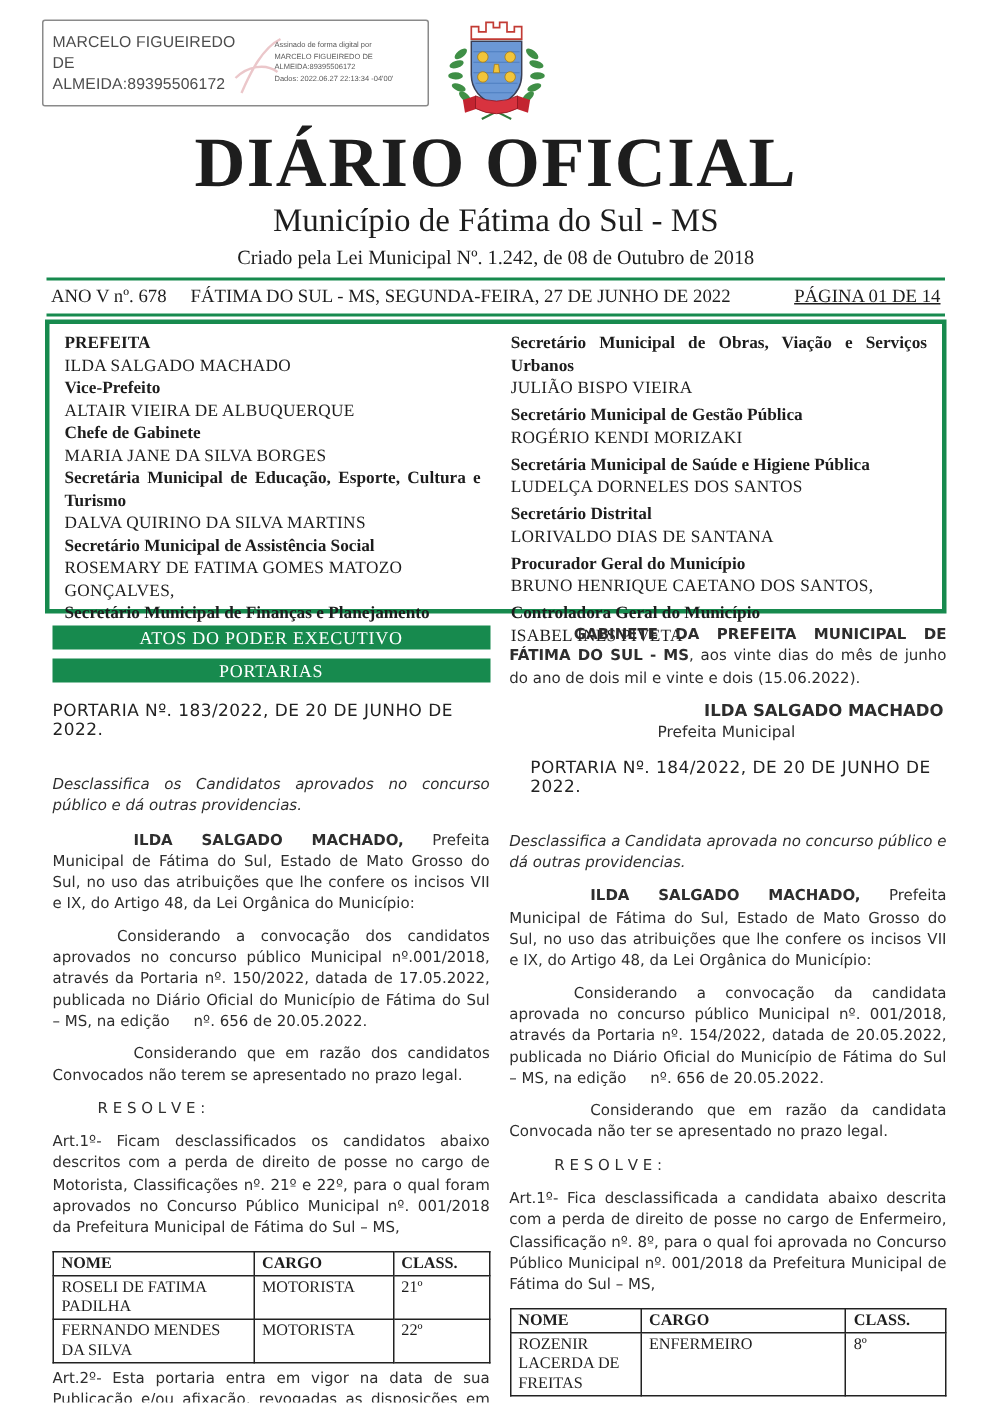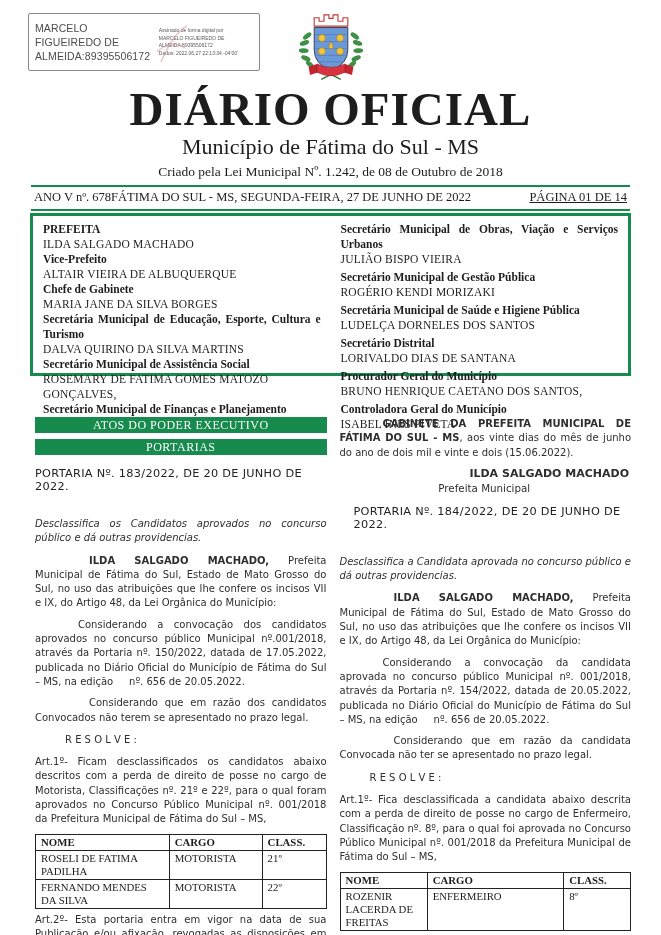--- a/index.html
+++ b/index.html
@@ -4,21 +4,21 @@
 <style>
   * { margin:0; padding:0; box-sizing:border-box; }
   html,body { background:#fff; }
   body {
     position:relative; width:661px; height:935px; overflow:hidden;
     font-family:"DejaVu Sans","Liberation Sans",sans-serif; color:#2d2d2d;
   }
 
   
   .sig-box{
-    position:absolute; left:28px; top:13px; width:232px; height:58px;
+    position:absolute; left:28px; top:13px; width:258px; height:58px;
     border:1px solid #8a8a8a; border-radius:2px; background:#fff;
     display:flex; align-items:center; padding:4px 6px; gap:4px;
   }
   .sig-name{
     width:122px; font-family:"Liberation Sans",sans-serif; font-size:10.5px;
     line-height:1.35; color:#4c4c4c; letter-spacing:0.1px;
   }
   .sig-flourish{ position:absolute; left:118px; top:8px; width:46px; height:44px; opacity:.55; }
   .sig-details{
     margin-left:auto; width:96px; font-family:"Liberation Sans",sans-serif;
@@ -35,26 +35,26 @@
   .masthead h2{ font-size:22px; font-weight:400; line-height:25px; }
   .masthead .law{ font-size:13.5px; margin-top:5px; }
 
   
   .edition{
     position:absolute; left:31px; right:31px; top:185px;
     border-top:2px solid var(--green); border-bottom:2px solid var(--green);
     padding:3px 3px 4px 3px; display:flex; align-items:center;
     font-family:"Liberation Serif","DejaVu Serif",serif; font-size:12.5px; color:#1d1d1d;
   }
-  .edition .yr{ }
+  .edition .yr{ margin-right:16px; }
   .edition .pg{ margin-left:auto;text-decoration:underline; }
 
   
   .off-box{
-    position:absolute; left:30px; right:30px; top:213px; height:163px;
+    position:absolute; left:30px; right:30px; top:213px; height:196px;
     border:3px solid var(--green); display:flex;
     font-family:"Liberation Serif","DejaVu Serif",serif; font-size:11.5px; color:#1d1d1d;
   }
   .off-col{ width:50%; padding:6px 10px 4px 10px; line-height:15px; }
   .off-col.right .off-entry{ margin-bottom:3px; }
   .off-entry .t{ font-weight:bold; text-align:justify; }
   .off-entry .n{ letter-spacing:0.2px; }
 
   
   .content{ position:absolute; left:35px; right:30px; top:417px; bottom:0; display:flex; gap:13px; }

